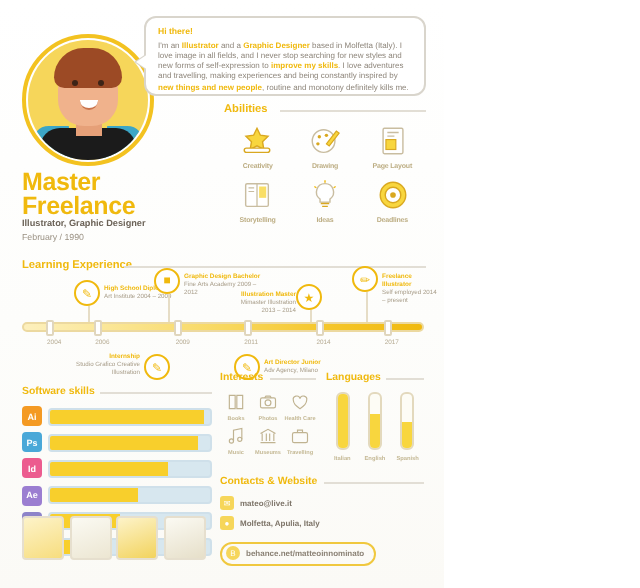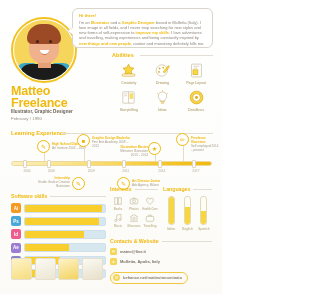--- a/index.html
+++ b/index.html
@@ -234,21 +234,21 @@
         <div class="face-neck"></div>
         <div class="face-skin"></div>
         <div class="face-hair"></div>
         <div class="face-eye l"></div>
         <div class="face-eye r"></div>
         <div class="face-mouth"></div>
       </div>
     </div>
 
     <div class="name">
-      <span>Matteo</span><br>
+      <span>Master</span><br>
       <span>Freelance</span>
     </div>
     <div class="role">Illustrator, Graphic Designer</div>
     <div class="birth">February / 1990</div>
 
     <div class="bubble">
       <div class="bubble-title">Hi there!</div>
       <div class="bubble-body"><span>I'm an </span><span class="hl">Illustrator</span><span> and a </span><span class="hl">Graphic Designer</span><span> based in Molfetta (Italy). I love image in all fields, and I never stop searching for new styles and new forms of self-expression to </span><span class="hl">improve my skills</span><span>. I love adventures and travelling, making experiences and being constantly inspired by </span><span class="hl">new things and new people</span><span>, routine and monotony definitely kills me.</span></div>
     </div>
 

